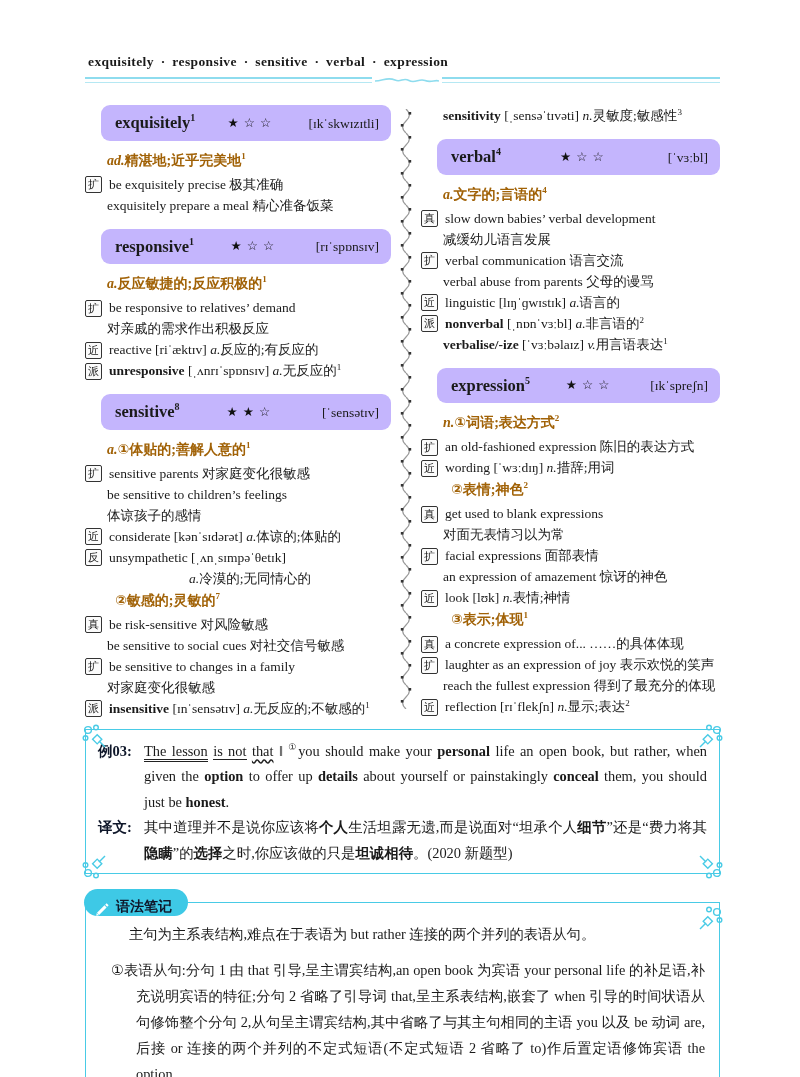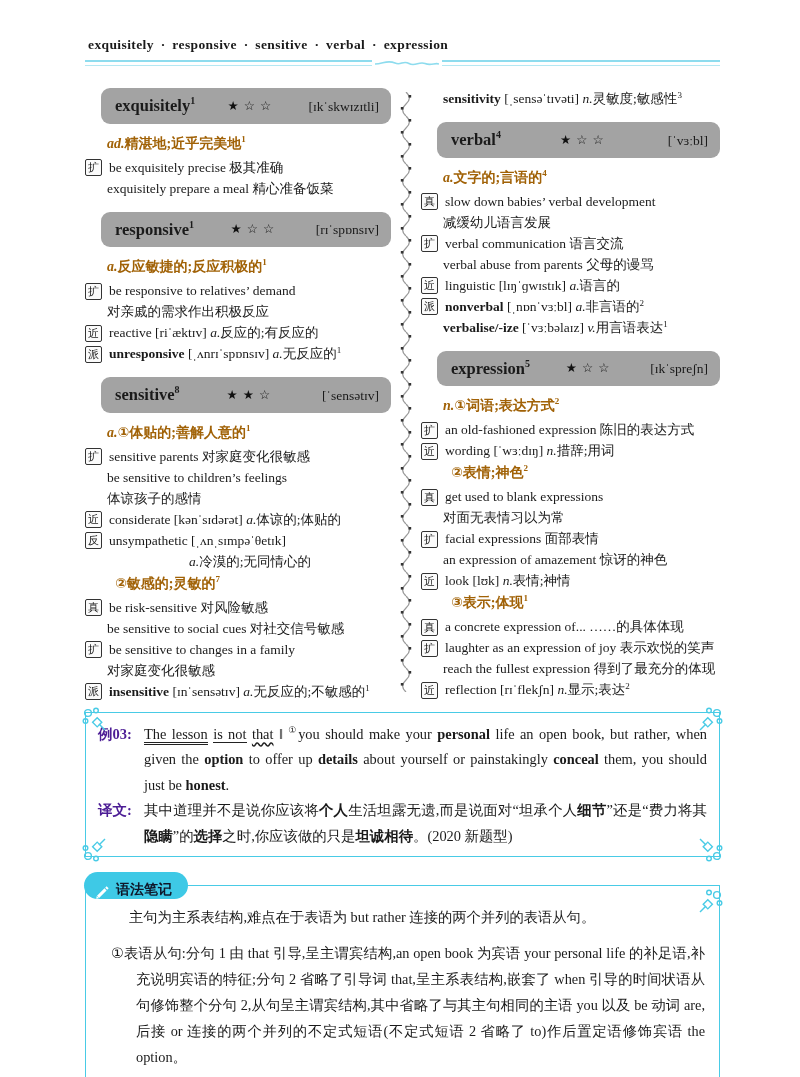--- a/index.html
+++ b/index.html
@@ -1,32 +1,32 @@
 <!DOCTYPE html>
 <html><head>
 <meta charset="utf-8">
 <style>
   html,body{margin:0;padding:0;background:#ffffff;}
   body{width:800px;height:1077px;overflow:hidden;
        font-family:"Liberation Serif","DejaVu Serif","DejaVu Sans",serif;color:#1a1a1a;}
-  .page{width:800px;height:949px;box-sizing:border-box;padding:37px 80px 0 85px;position:relative;}
+  .page{width:800px;height:949px;box-sizing:border-box;padding:54px 80px 0 85px;position:relative;}
 
   
   .header-title{font-weight:bold;font-size:13.5px;letter-spacing:.4px;word-spacing:3px;margin-left:3px;}
   .header-rule{margin-top:7px;height:3px;border-top:2px solid #8edcee;border-bottom:1px solid #b5e8f3;position:relative;}
   .header-squiggle{position:absolute;right:278px;top:-6px;background:#fff;padding:0 3px;}
 
   
   .columns{display:flex;margin-top:22px;align-items:stretch;}
   .col{min-width:0;}
   .col-left{flex:0 0 306px;}
   .col-right{flex:1;}
   .divider{flex:0 0 30px;display:flex;justify-content:center;padding-top:4px;}
 
-  .wordhead{display:flex;align-items:baseline;background:#a3a3a3;border-radius:9px;
+  .wordhead{display:flex;align-items:baseline;background:#c4b5fd;border-radius:9px;
             padding:7px 12px 8px 14px;margin:13px 0 9px 16px;text-align:center;}
   .wordhead:first-child{margin-top:0;}
   .word{font-weight:bold;font-size:16.5px;white-space:nowrap;}
   .word sup{font-size:10px;font-weight:bold;}
   .stars{margin:0 auto;font-size:12.5px;letter-spacing:5px;color:#111;white-space:nowrap;transform:translateY(-1px);}
   .phon{font-size:13.5px;white-space:nowrap;}
 
   .entry-rows{margin:0;}
   .row{display:flex;align-items:flex-start;font-size:13.5px;line-height:21px;}
   .rowtext{white-space:nowrap;}
@@ -45,21 +45,21 @@
   .s-ph{}
   .s-cn{}
   .s-u1{border-bottom:1.2px solid #222;}
   .s-u2{border-bottom:3.5px double #222;}
   .s-uw{text-decoration:underline;text-decoration-style:wavy;text-decoration-color:#222;text-underline-offset:3px;}
 
   
   .example-box{position:relative;border:1.7px solid #49cbe6;margin-top:10px;
                padding:9px 12px 7px 12px;}
   .ex-row{display:flex;}
-  .ex-label{flex:0 0 46px;color:#4c1d95;font-weight:bold;font-size:14.5px;line-height:25.5px;}
+  .ex-label{flex:0 0 46px;color:#0f172a;font-weight:bold;font-size:14.5px;line-height:25.5px;}
   .ex-text{margin:0;flex:1;font-size:14.4px;line-height:25.5px;text-align:justify;}
   .corner{position:absolute;width:26px;height:26px;color:#49cbe6;}
   .corner svg{width:100%;height:100%;}
   .c-tl{left:-5px;top:-7px;}
   .c-tr{right:-5px;top:-7px;transform:scaleX(-1);}
   .c-bl{left:-5px;bottom:-7px;transform:scaleY(-1);}
   .c-br{right:-5px;bottom:-7px;transform:scale(-1,-1);}
 
   
   .grammar-box{position:relative;margin-top:28px;border:1.7px solid #49cbe6;border-top-width:1.5px;}

